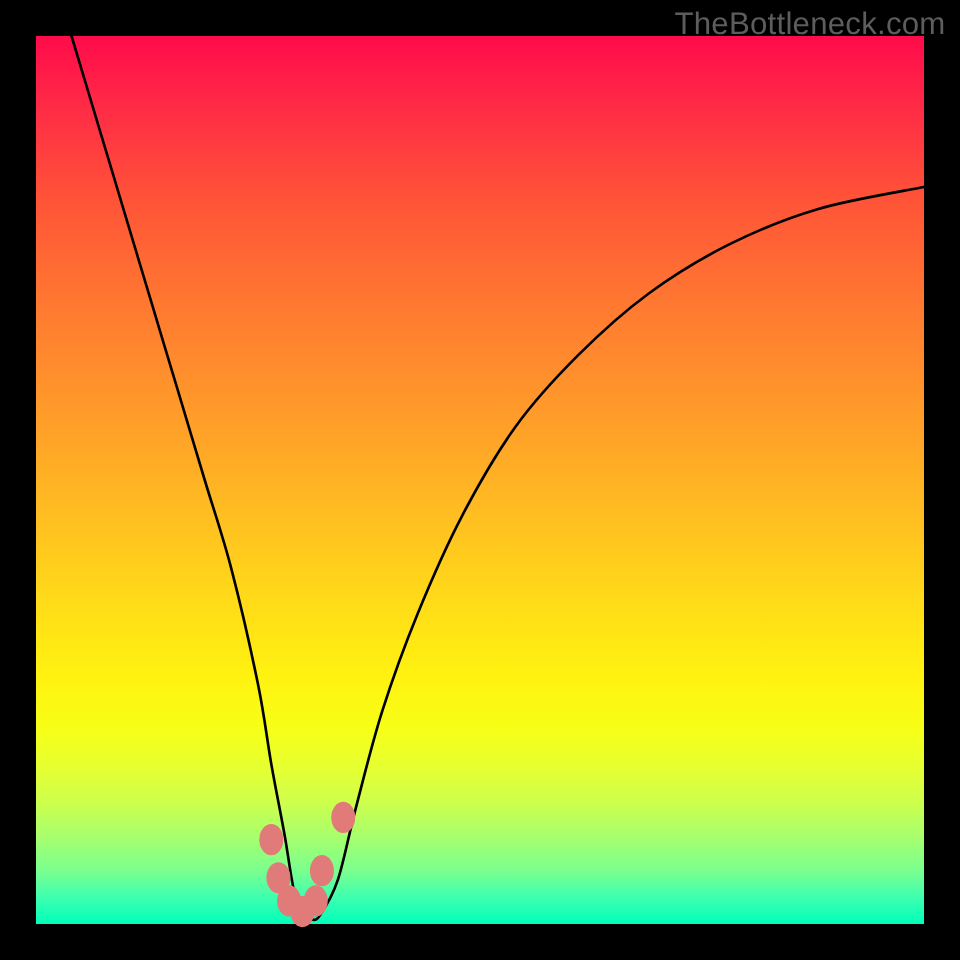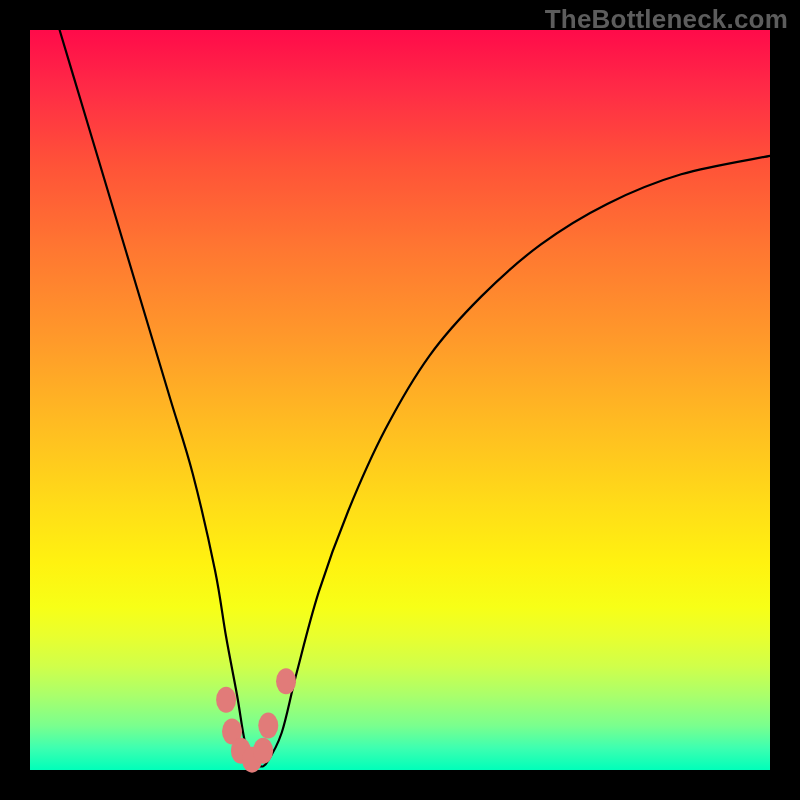--- a/index.html
+++ b/index.html
@@ -33,21 +33,21 @@
       #3effb0 97%,
       #00ffba 100%
     );
   }
   .watermark {
     position: absolute;
     top: 4px;
     right: 12px;
     font-family: Arial, Helvetica, sans-serif;
     font-size: 26px;
-    font-weight: 700;
+    font-weight: 400;
     color: #5d5d5d;
     letter-spacing: 0.2px;
     user-select: none;
   }
   svg.curve {
     position: absolute;
     left: 30px;
     top: 30px;
     width: 740px;
     height: 740px;

